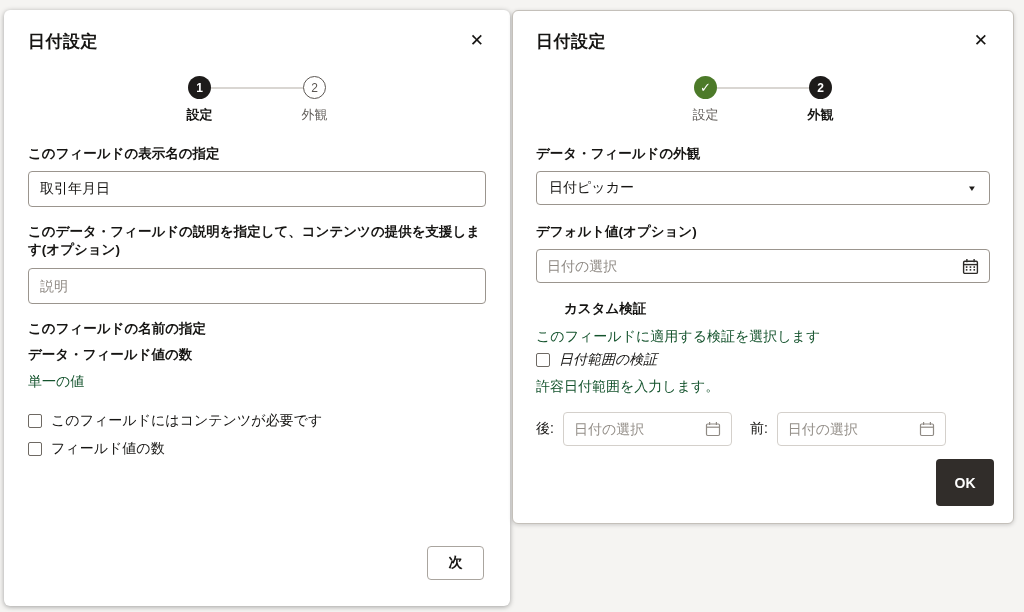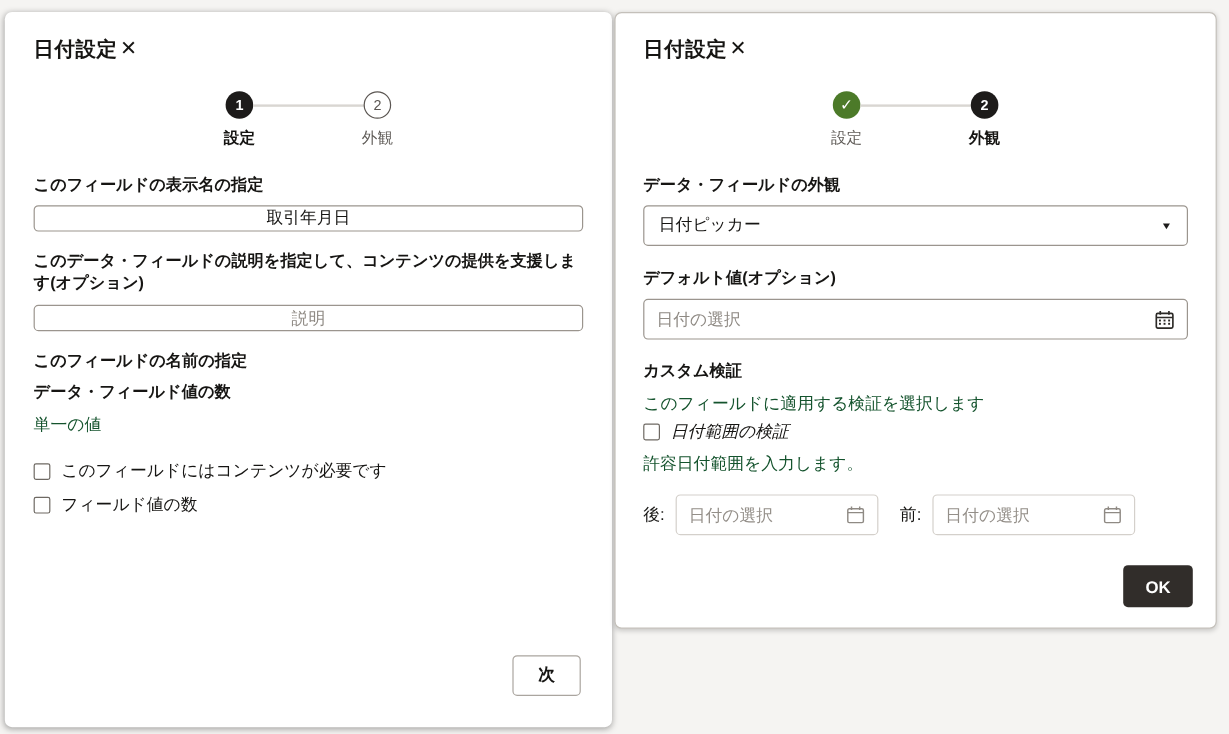--- a/index.html
+++ b/index.html
@@ -20,21 +20,21 @@
     left:4px; top:10px; width:506px; height:596px;
     box-shadow:0 1px 5px rgba(0,0,0,.35);
     padding:20px 24px 0 24px;
   }
   .dialog-right {
     left:512px; top:10px; width:502px; height:514px;
     border:1px solid #c4c0ba;
     box-shadow:0 1px 4px rgba(0,0,0,.18);
     padding:19px 23px 0 23px;
   }
-  .dlg-header { display:flex; align-items:flex-start; justify-content:flex-start; }
+  .dlg-header { display:flex; align-items:flex-start; justify-content:space-between;gap:12px; }
   .dlg-title { font-size:17px; font-weight:bold; letter-spacing:.5px; }
   .close-btn {
     background:none; border:none; cursor:pointer;
     font-size:17px; line-height:1; color:#161513; padding:2px;
     font-family:inherit;
   }
   
   .stepper { display:flex; justify-content:center; align-items:flex-start; margin-top:23px; }
   .step { display:flex; flex-direction:column; align-items:center; width:60px; }
   .step-circle {
@@ -45,24 +45,24 @@
   .step-circle.filled { background:#1d1b1a; color:#ffffff; }
   .step-circle.outline { background:#ffffff; color:#5b5652; border:1.5px solid #5b5652; font-weight:normal; }
   .step-circle.done { background:#4c7a29; color:#ffffff; font-size:13px; }
   .step-label { margin-top:7px; font-size:13px; color:#5f5b57; }
   .step-label.active { font-weight:bold; color:#161513; }
   .connector { height:2px; width:93px; background:#d9d6d2; margin:11px -19px 0 -19px; flex:none; }
   
   .field-label { font-size:13.5px; font-weight:bold; color:#161513; line-height:1.35; }
   .plain-text { font-size:14px; color:#14532d; }
   .text-input {
-    width:100%; height:22px;
+    width:100%; height:36px;
     border:1px solid #9b958e; border-radius:4px;
     padding:0 11px; font-size:14px; color:#161513;
-    font-family:inherit; background:#fff; outline:none;text-align:center;
+    font-family:inherit; background:#fff; outline:none;
   }
   .text-input::placeholder { color:#8f8a84; }
   .input-wrap {
     display:flex; align-items:center; height:34px;
     border:1px solid #9b958e; border-radius:4px; background:#fff; padding:0 10px;
   }
   .input-wrap input {
     border:none; outline:none; flex:1; font-size:14px; color:#161513;
     font-family:inherit; min-width:0; background:transparent;
   }
@@ -99,21 +99,21 @@
   
   .btn-next {
     position:absolute; right:26px; bottom:26px;
     width:57px; height:34px;
     background:#fff; border:1px solid #aaa59f; border-radius:4px;
     font-size:14px; font-weight:bold; color:#161513; cursor:pointer;
     font-family:inherit;
   }
   .btn-ok {
     position:absolute; right:19px; bottom:17px;
-    width:58px; height:35px;
+    width:58px; height:47px;
     background:#312d2a; border:none; border-radius:4px;
     font-size:14px; font-weight:bold; color:#ffffff; cursor:pointer;
     font-family:inherit;
   }
   
   .mt-sec { margin-top:16px; }
   .mt-lbl { margin-top:8px; }
 </style>
 </head>
 <body>
@@ -198,21 +198,21 @@
             <rect x="7.2" y="7.8" width="1.5" height="1.5"></rect>
             <rect x="10.8" y="7.8" width="1.5" height="1.5"></rect>
           <rect x="3.6" y="10.4" width="1.5" height="1.5"></rect>
             <rect x="7.2" y="10.4" width="1.5" height="1.5"></rect>
             <rect x="10.8" y="10.4" width="1.5" height="1.5"></rect>
         </g>
       </svg>
     </span>
   </div>
 
-  <div class="field-label" style="margin-top:17px;">カスタム検証</div>
+  <div class="field-label" style="margin-top:17px;margin-left:28px;">カスタム検証</div>
   <div class="plain-text" style="margin-top:9px;">このフィールドに適用する検証を選択します</div>
 
   <label class="checkbox-row" style="margin-top:5px;font-style:italic;">
     <span class="checkbox"></span>
     <span>日付範囲の検証</span>
   </label>
   <div class="plain-text" style="margin-top:9px;">許容日付範囲を入力します。</div>
 
   <div class="range-row">
     <span class="range-label">後:</span>

